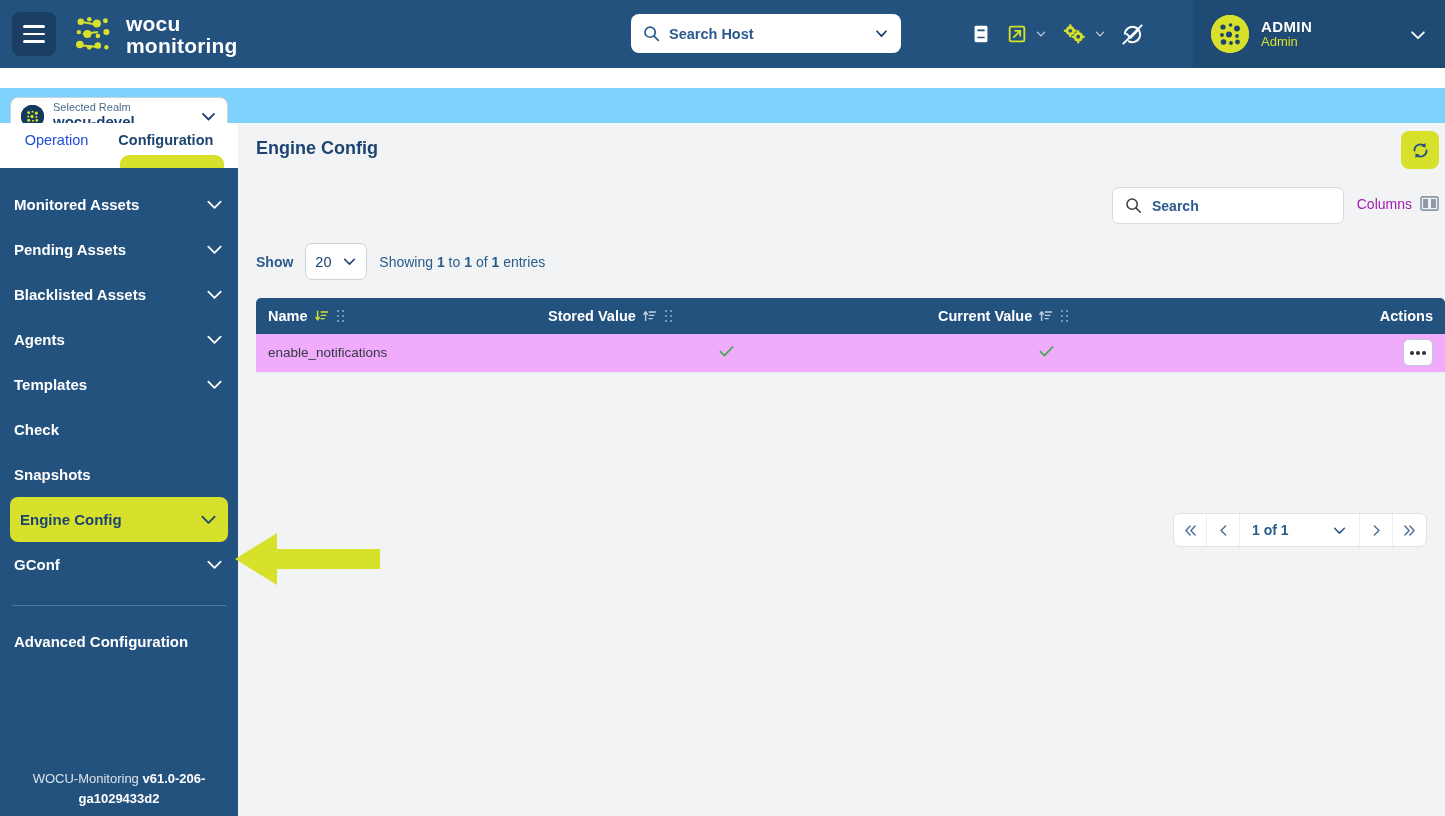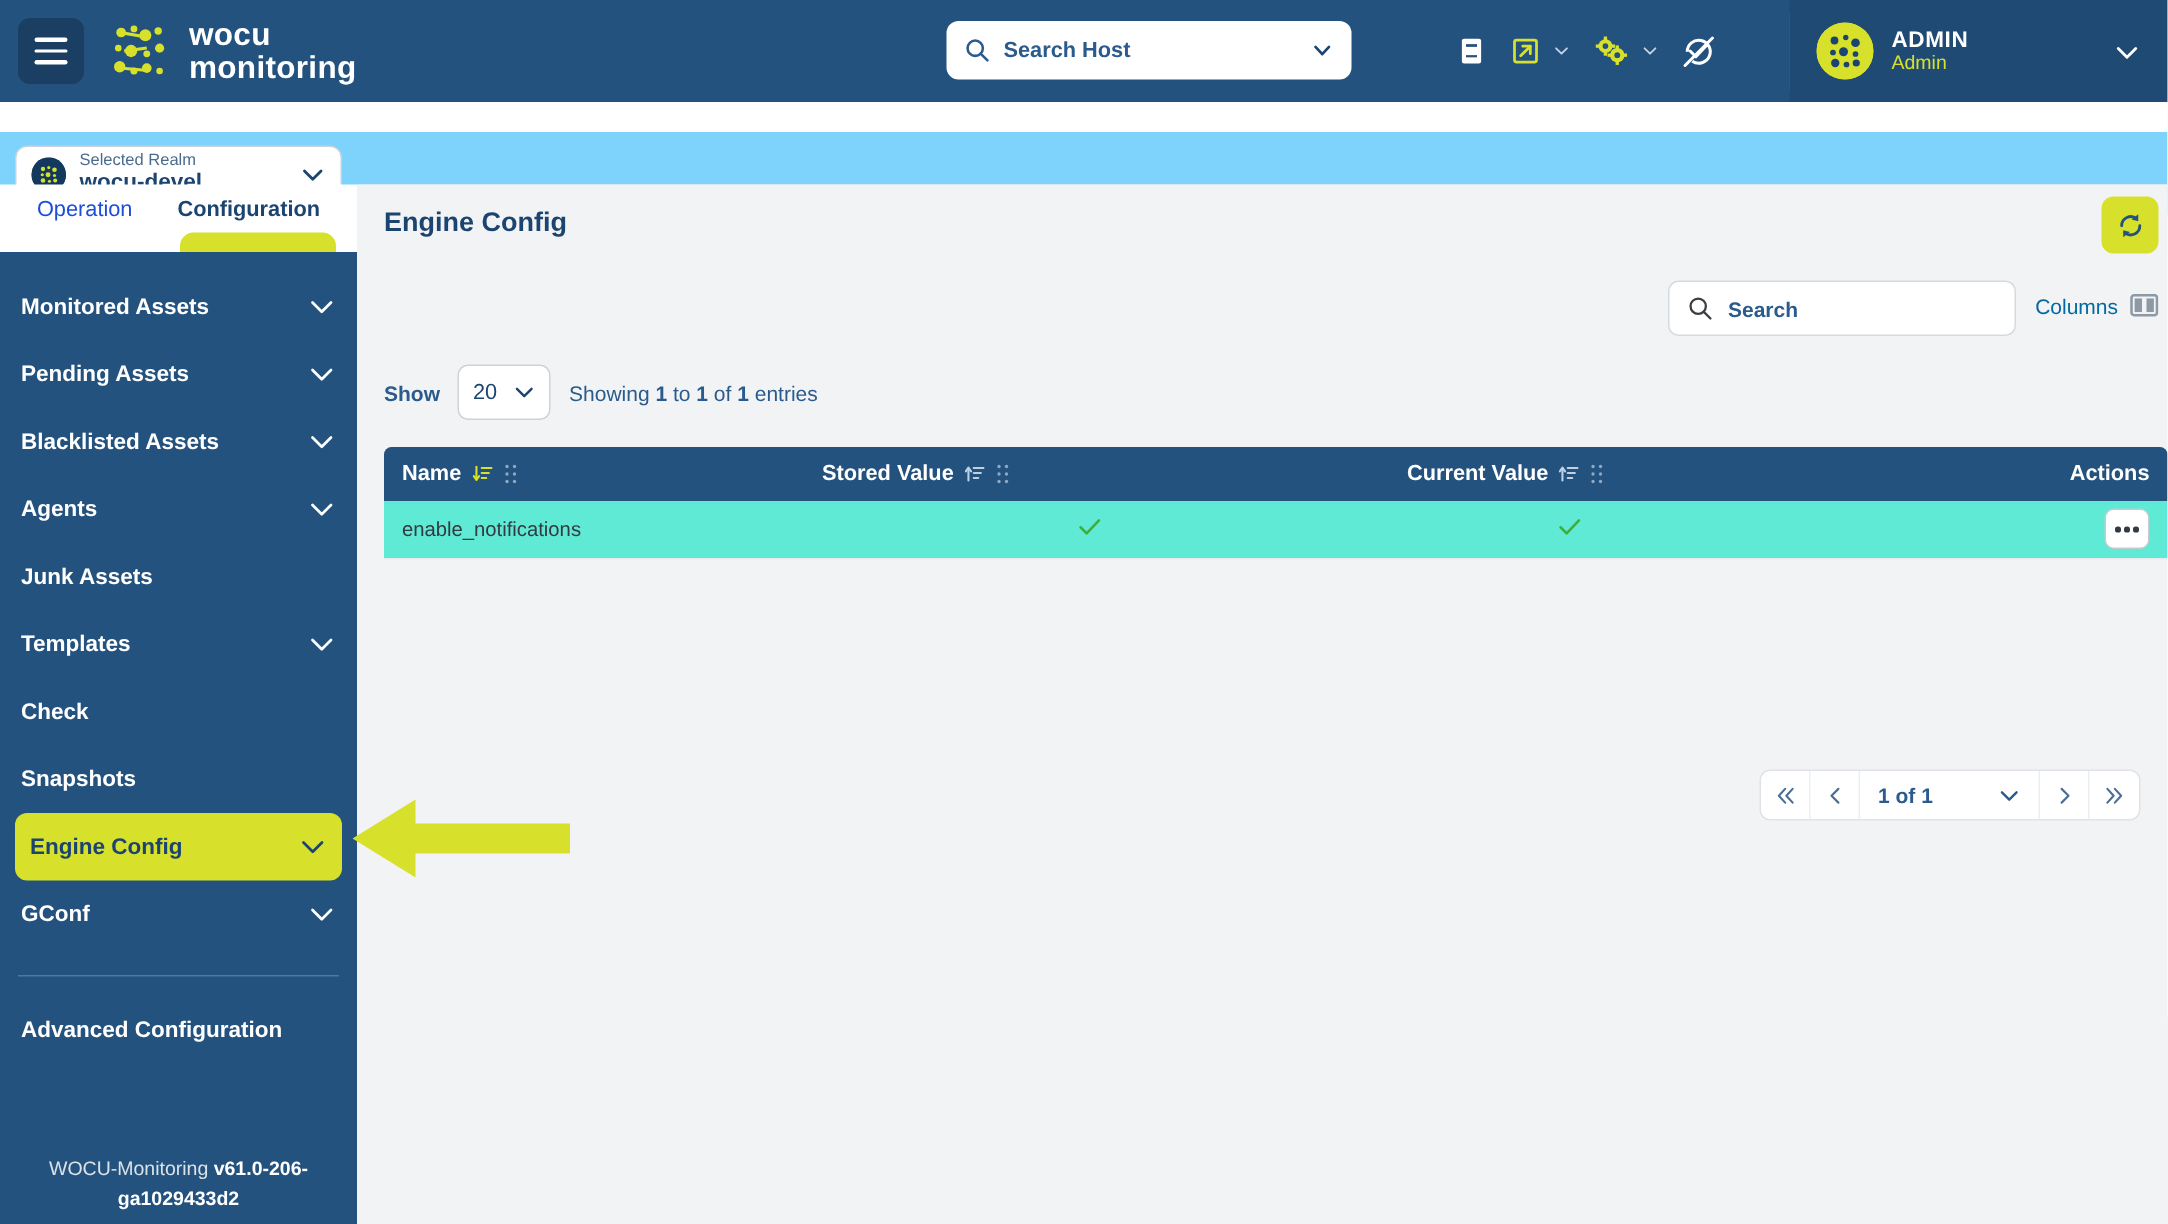--- a/index.html
+++ b/index.html
@@ -138,21 +138,21 @@
   }
 
   .toolbar { position: absolute; top: 64px; right: 0; width: 500px; height: 45px; }
   .tsearch {
     position: absolute; right: 101px; top: 0; width: 232px; height: 37px;
     background: #fff; border: 1px solid #d5dade; border-radius: 7px;
     display: flex; align-items: center; padding: 0 12px; cursor: text;
   }
   .tsearch .ph { color: #2a5b8c; font-size: 14px; font-weight: 700; margin-left: 10px;}
   .columnsbtn { position: absolute; right: 6px; top: 8px; display: flex; align-items: center; gap: 8px; cursor: pointer;}
-  .columnsbtn .lbl { color: #0369a1; font-size: 14px; }
+  .columnsbtn .lbl { color: #a21caf; font-size: 14px; }
 
   .showrow { position: absolute; top: 120px; left: 18px; display: flex; align-items: center; gap: 12px; }
   .showrow .lbl { color: #2a5b8c; font-size: 14px; font-weight: 700; }
   .selbox {
     width: 62px; height: 37px; background: #fff; border: 1px solid #ccd3da; border-radius: 7px;
     display: flex; align-items: center; justify-content: space-between; padding: 0 9px; cursor: pointer;
   }
   .selbox .v { color: #1c4470; font-size: 14.5px; }
   .entries { color: #2a5b8c; font-size: 14px; }
   .entries b { font-weight: 700; }
@@ -162,21 +162,21 @@
   table { width: 100%; border-collapse: collapse; table-layout: fixed;}
   thead th {
     background: #24527e; color: #fff; font-size: 14.5px; font-weight: 700;
     height: 36px; text-align: left; padding: 0 12px; vertical-align: middle;
   }
   thead th:first-child { border-top-left-radius: 5px; }
   thead th:last-child { border-top-right-radius: 5px; text-align: right; }
   .thinner { display: flex; align-items: center; gap: 7px; }
   .grip { display:inline-flex; cursor: col-resize; }
   tbody td {
-    background: #5eead4; height: 38px; font-size: 13.5px; color: #333a41;
+    background: #f0abfc; height: 38px; font-size: 13.5px; color: #333a41;
     padding: 0 12px; border-bottom: 1px solid #e9ecef; vertical-align: middle;
   }
   td.c-center { text-align: left; }
   .actbtn {
     width: 30px; height: 27px; border: 1px solid #c3cbd3; border-radius: 6px; background: #fff;
     display: inline-flex; align-items: center; justify-content: center; gap: 2.5px; cursor: pointer;
   }
   .actbtn i { width: 3.5px; height: 3.5px; border-radius: 50%; background: #333a41; display:block;}
 
   
@@ -394,23 +394,20 @@
       <span class="sl">Blacklisted Assets</span>
       <svg width="19" height="19" viewBox="0 0 20 20">
           <polyline points="3.5,7 10,13.5 16.5,7" fill="none" stroke="#ffffff" stroke-width="1.9" stroke-linecap="round" stroke-linejoin="round"></polyline>
         </svg>
     </div>
     <div class="sitem">
       <span class="sl">Agents</span>
       <svg width="19" height="19" viewBox="0 0 20 20">
           <polyline points="3.5,7 10,13.5 16.5,7" fill="none" stroke="#ffffff" stroke-width="1.9" stroke-linecap="round" stroke-linejoin="round"></polyline>
         </svg>
-    </div>
-    <div class="sitem">
-      <span class="sl">Junk Assets</span>
     </div>
     <div class="sitem">
       <span class="sl">Templates</span>
       <svg width="19" height="19" viewBox="0 0 20 20">
           <polyline points="3.5,7 10,13.5 16.5,7" fill="none" stroke="#ffffff" stroke-width="1.9" stroke-linecap="round" stroke-linejoin="round"></polyline>
         </svg>
     </div>
     <div class="sitem">
       <span class="sl">Check</span>
     </div>

